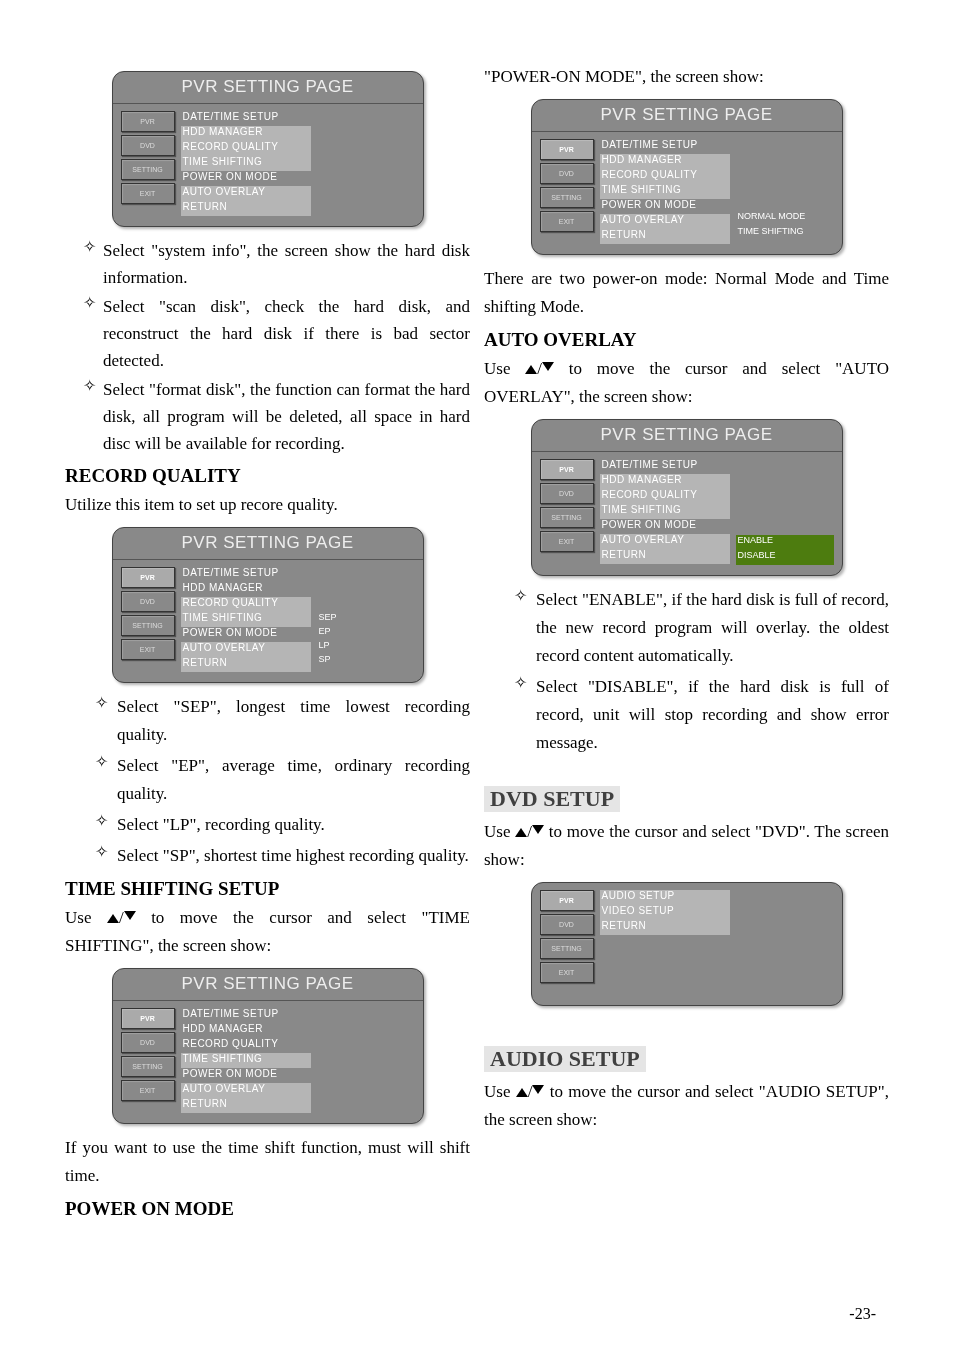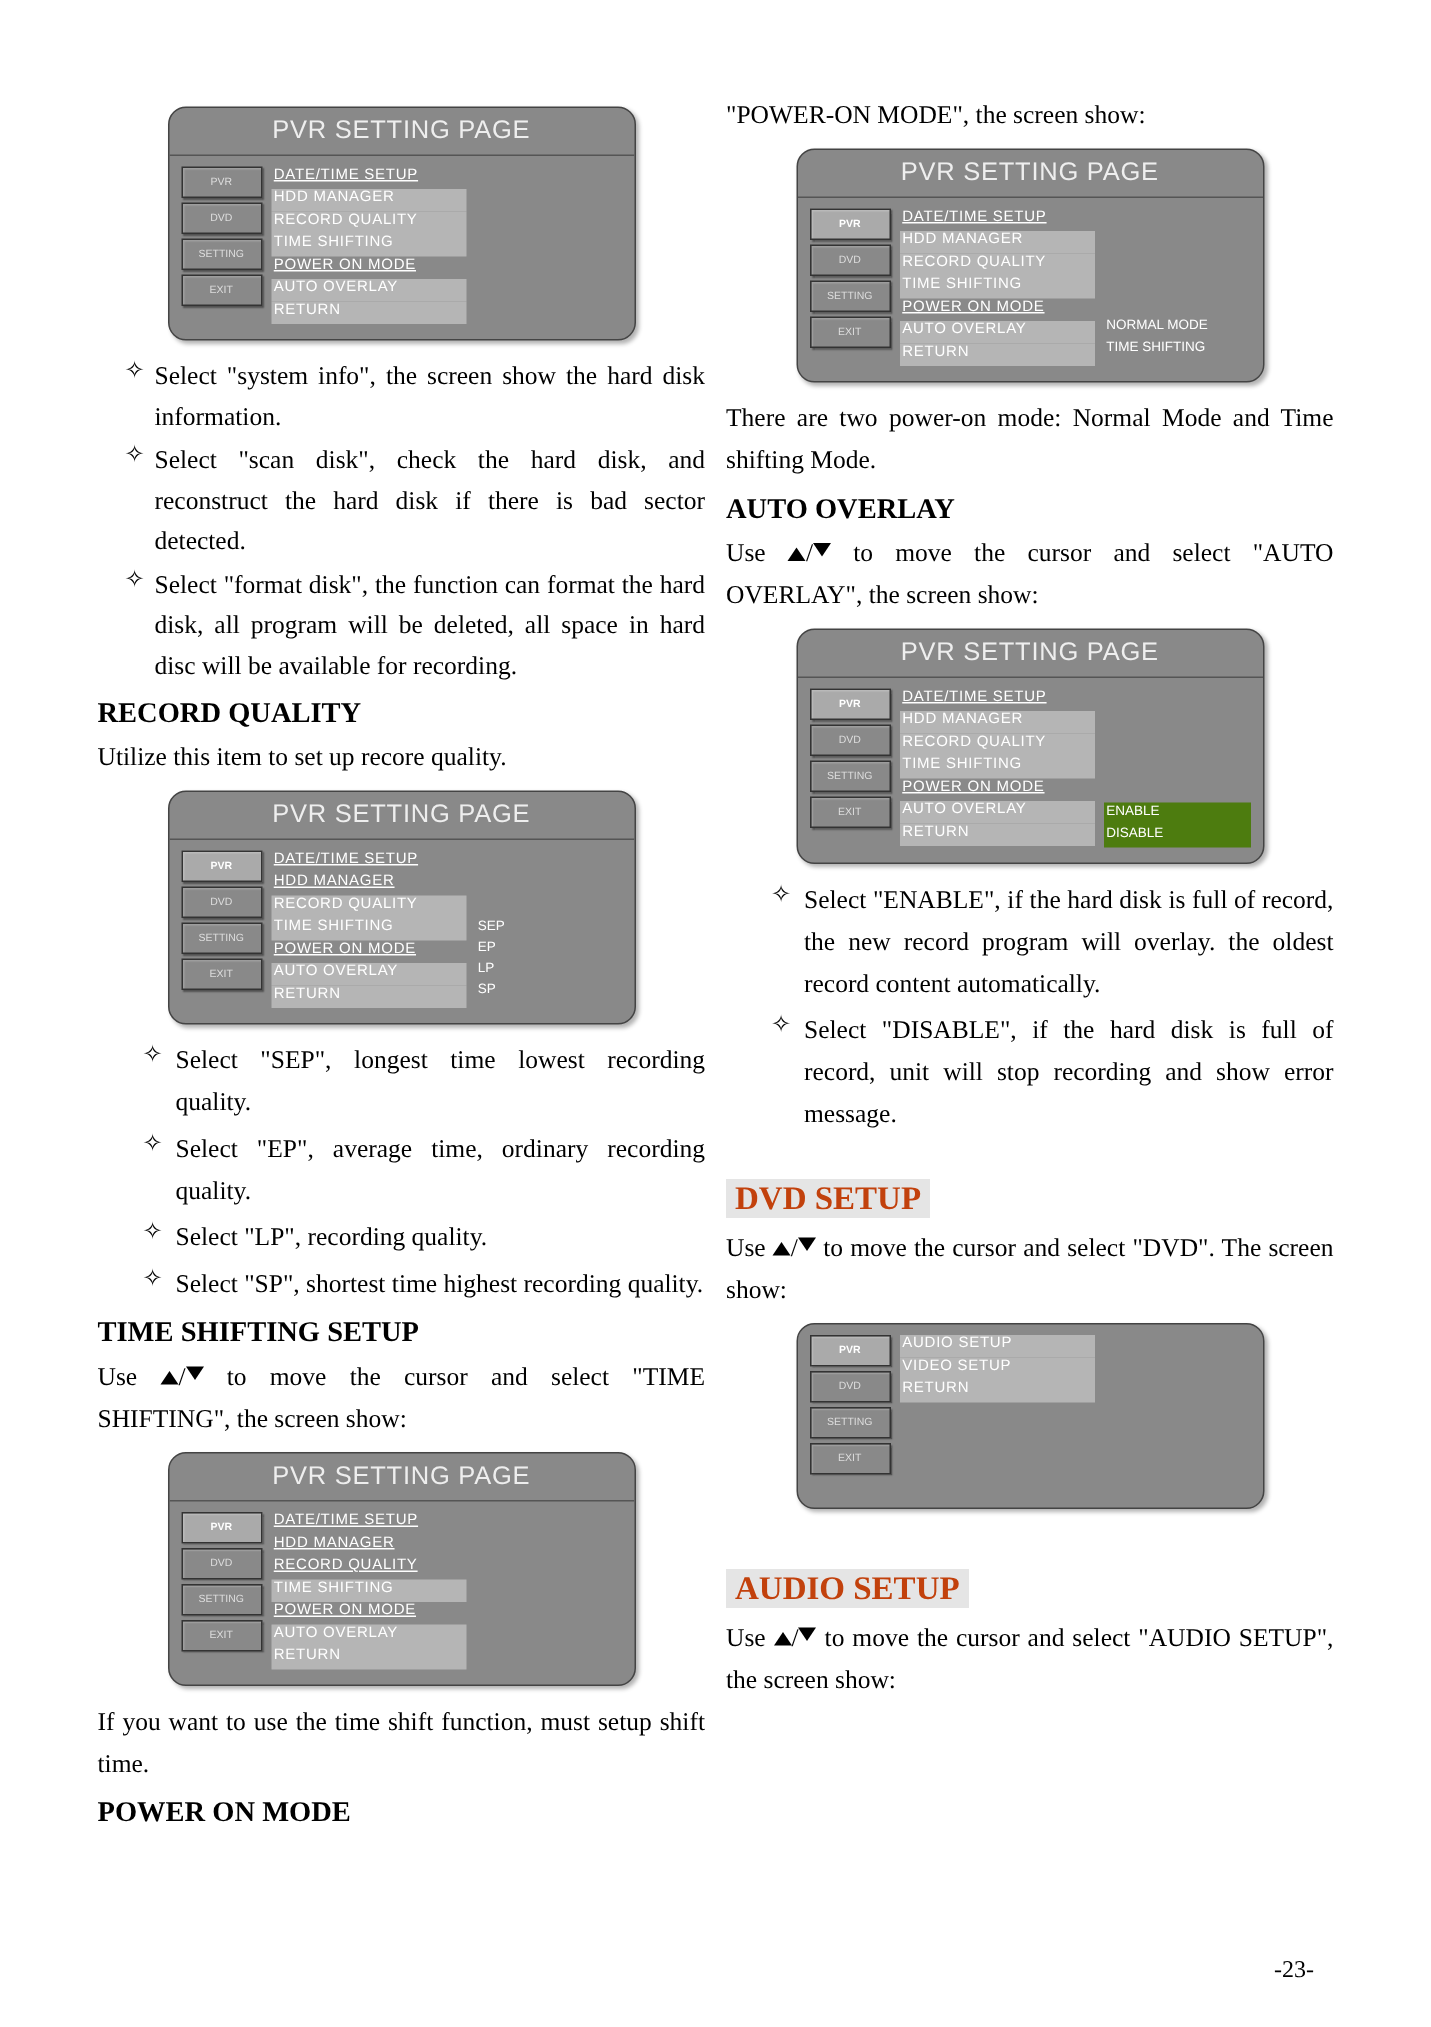--- a/index.html
+++ b/index.html
@@ -1,38 +1,38 @@
 <!DOCTYPE html>
 <html><head>
 <meta charset="utf-8">
 <style>
 body{margin:0;background:#fff;font-family:"Times New Roman",serif}
 .page{width:954px;height:1351px;position:relative;box-sizing:border-box;padding:63px 65px 30px 65px}
 .cols{display:flex;gap:14px}
 .col{flex:1;min-width:0}
 .h2{font-weight:bold;font-size:19px;margin:8px 0 4px;color:#000}
-.h3{font-weight:bold;font-size:22px;margin:10px 0 6px;color:#c2410c;background:#e5e5e5;display:inline-block;padding:0 6px}
+.h3{font-weight:bold;font-size:22px;margin:10px 0 6px;color:#404040;background:#e5e5e5;display:inline-block;padding:0 6px}
 .txt{font-size:17px;line-height:28px;color:#000;text-align:justify}
 .bl{display:flex;margin:2px 0}
 .bl .dm{flex:0 0 20px;margin-left:18px}
 .bl .bt{flex:1;font-size:17px;line-height:27px;text-align:justify}
 .bl2{display:flex;margin:3px 0}
 .bl2 .dm{flex:0 0 22px;margin-left:30px}
 .bl2 .bt{flex:1;font-size:17px;line-height:28px;text-align:justify}
 .arrw{display:inline-block;width:12px;height:12px;position:relative}
 .arrw.up::before{content:"";position:absolute;left:0;top:3px;border-left:6px solid transparent;border-right:6px solid transparent;border-bottom:9px solid #000}
 .arrw.dn::before{content:"";position:absolute;left:0;top:0;border-left:6px solid transparent;border-right:6px solid transparent;border-top:9px solid #000}
 .menu{width:310px;margin:8px auto 10px;border:1.5px solid #444;border-radius:12px;background:#898989;box-shadow:2px 2px 3px rgba(0,0,0,.3);position:relative;overflow:hidden}
 .menu-t{text-align:center;color:#eee;font-family:Arial,sans-serif;font-size:17px;padding:5px 0 6px;border-bottom:1.5px solid #555;letter-spacing:.5px}
 .menu-body{display:flex;padding:7px 8px 10px;gap:6px}
 .mcol1{flex:0 0 54px;display:flex;flex-direction:column;gap:3px}
 .mbtn{height:19px;background:#898989;border:1px solid #333;box-shadow:1px 1px 1px rgba(0,0,0,.4),inset 1px 1px 1px rgba(255,255,255,.2);font-family:Arial,sans-serif;font-size:7px;color:#ddd;display:flex;align-items:center;justify-content:center}
 .mbtn.hi{background:#aaa;color:#fff;font-weight:bold}
 .mlist{flex:0 0 130px;display:flex;flex-direction:column;gap:0}
-.mit{height:15px;color:#fff;font-family:Arial,sans-serif;font-size:10px;letter-spacing:.5px;text-decoration:underline;padding-left:2px;white-space:nowrap}
+.mit{height:15px;color:#fff;font-family:Arial,sans-serif;font-size:10px;letter-spacing:.5px;padding-left:2px;white-space:nowrap}
 .mit.hi{background:#b5b5b5;text-decoration:none;color:#fff}
 .msub{flex:1;display:flex;flex-direction:column}
 .msit{height:15px;color:#fff;font-family:Arial,sans-serif;font-size:9px;padding-left:2px;white-space:nowrap}
 .msit.hi{background:#4d7c0f}
 .msit.big{height:14px;font-size:9px}
 .pgnum{position:absolute;bottom:28px;right:78px;font-size:16px}
 </style>
 </head>
 <body>
 
@@ -138,21 +138,21 @@
 <div class="mit">HDD MANAGER</div>
 <div class="mit">RECORD QUALITY</div>
 <div class="mit hi">TIME SHIFTING</div>
 <div class="mit">POWER ON MODE</div>
 <div class="mit hi">AUTO OVERLAY</div>
 <div class="mit hi">RETURN</div>
 </div>
 </div>
 </div>
 
-<div class="txt">If you want to use the time shift function, must setup shift time.</div>
+<div class="txt">If you want to use the time shift function, must will shift time.</div>
 <div class="h2">POWER ON MODE</div>
 
 </div>
 
 <div class="col">
 <div class="txt">"POWER-ON MODE", the screen show:</div>
 
 <div class="menu">
 <div class="menu-t">PVR SETTING PAGE</div>
 <div class="menu-body">

